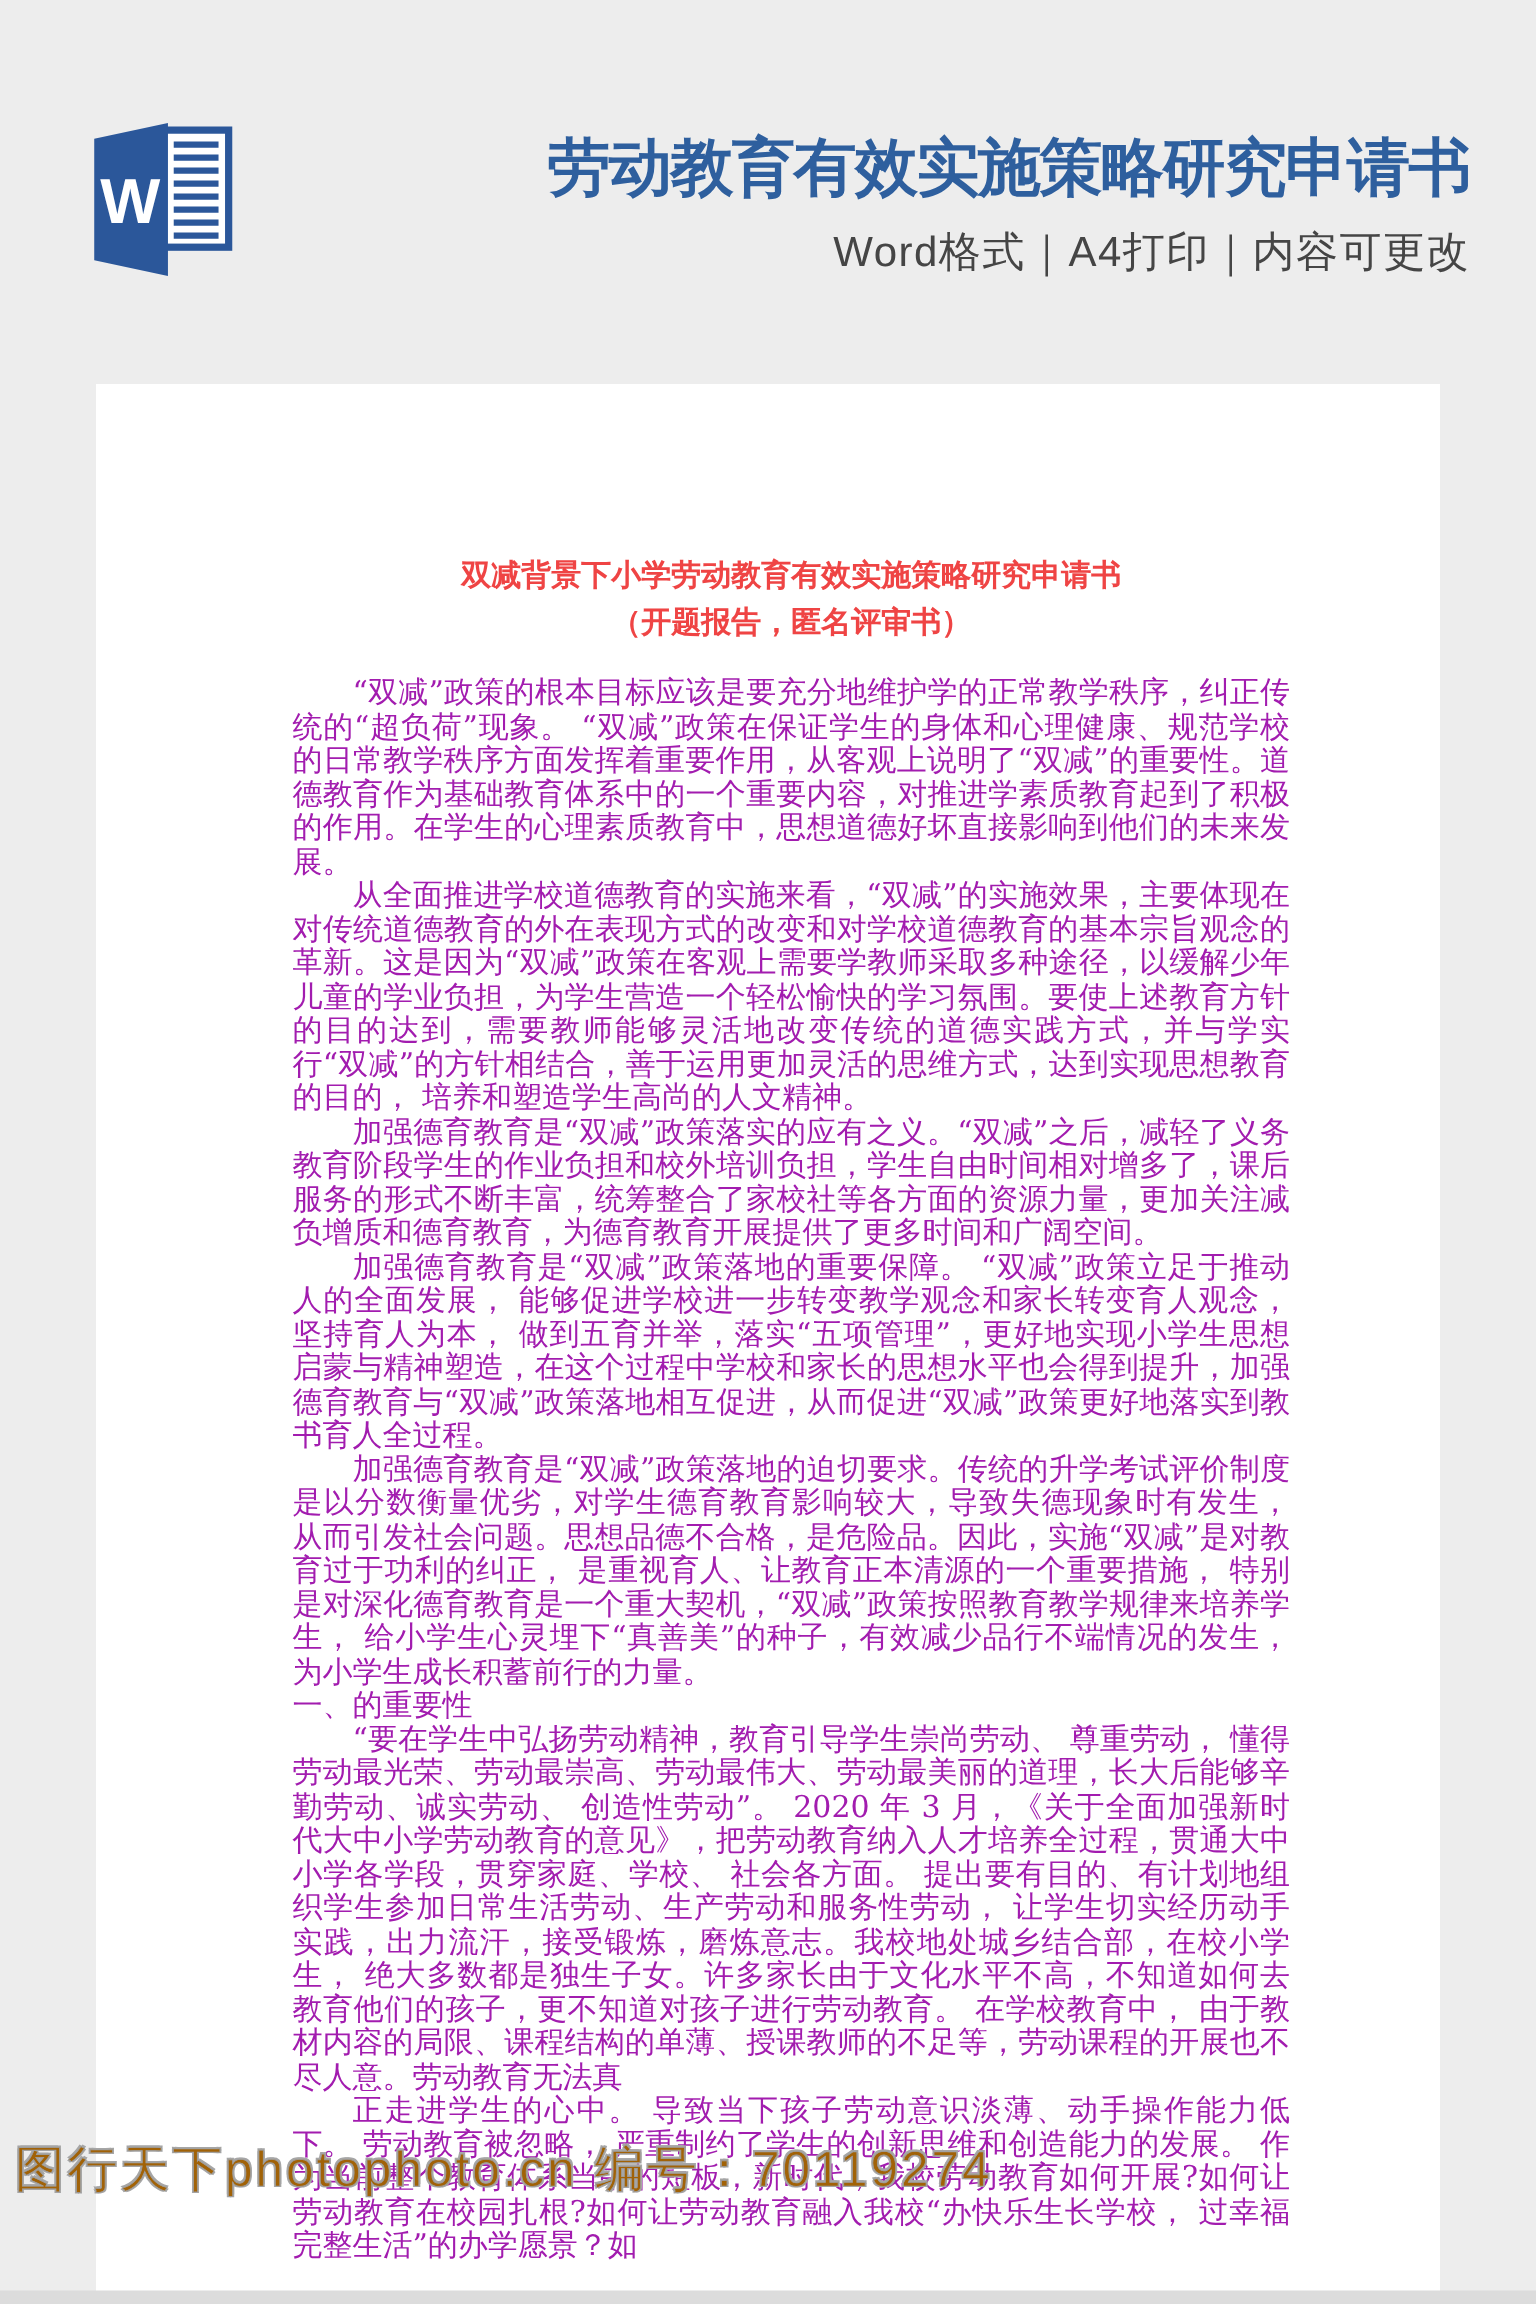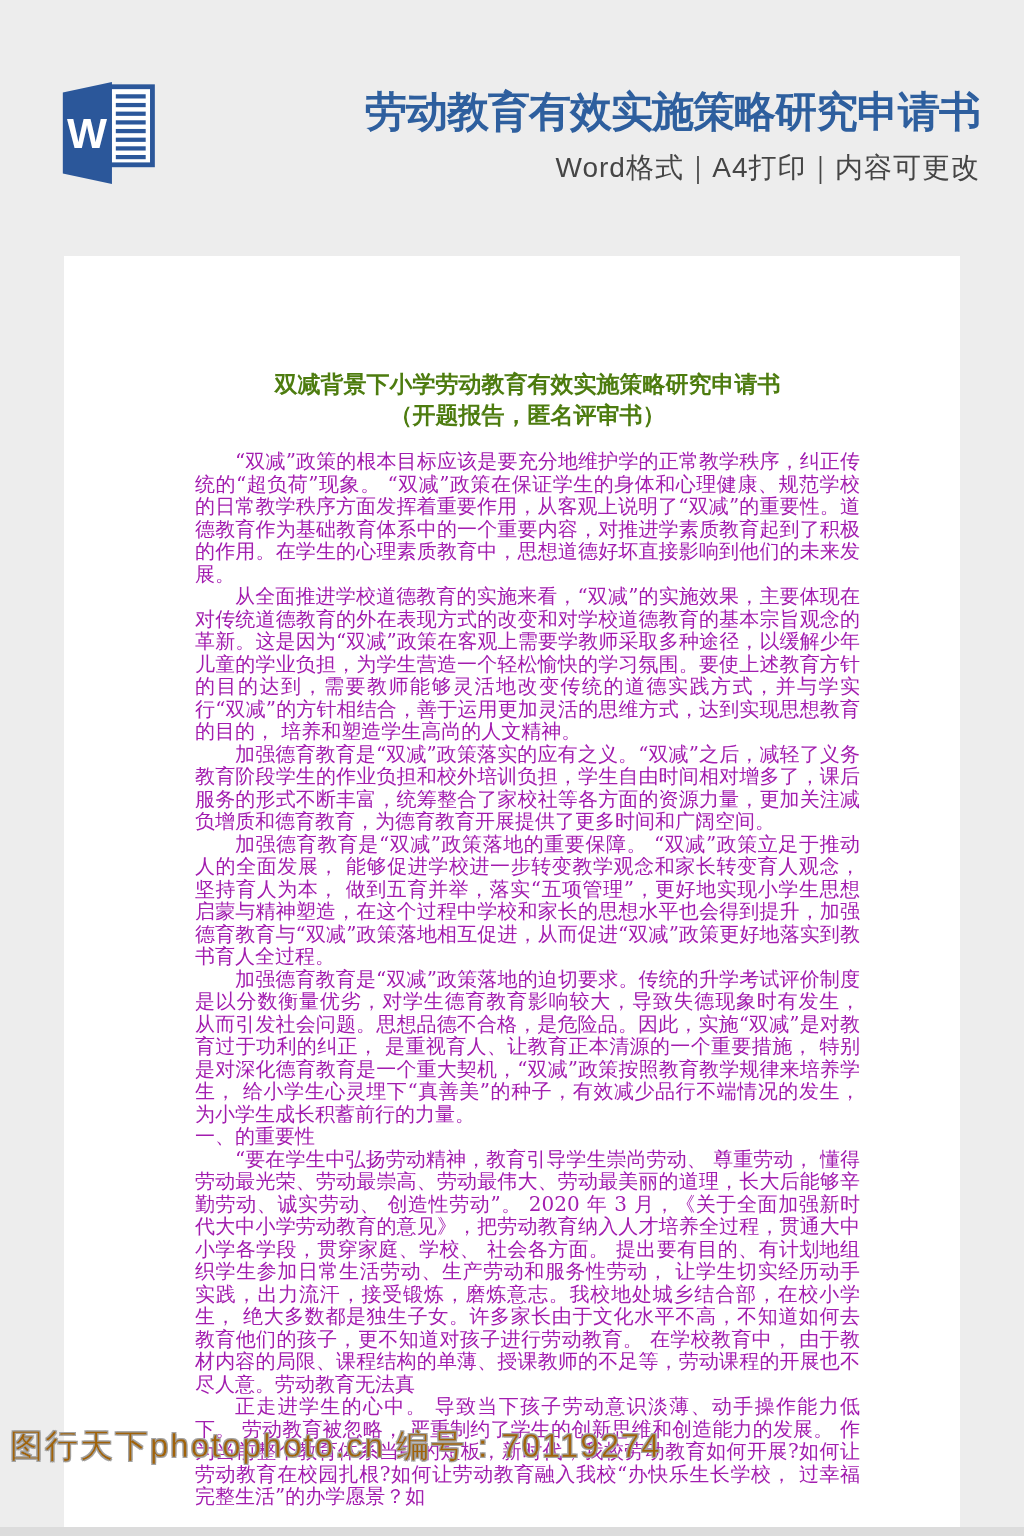--- a/index.html
+++ b/index.html
@@ -34,21 +34,21 @@
 
   
   .doc-page {
     position:absolute; left:64px; top:256px; width:896px; height:1272px;
     background:#ffffff;
     padding:112px 100px 0 131px;
   }
   .doc-title {
     text-align:center;
     font-family:"DejaVu Serif","Liberation Serif", serif;
-    font-weight:bold; font-size:23px; line-height:31px; color:#4d7c0f;
+    font-weight:bold; font-size:20px; line-height:31px; color:#ef4444;
   }
   .doc-body {
     margin-top:20px;
     font-family:"DejaVu Serif","Liberation Serif", serif;
     font-size:20px; line-height:22.5px; color:#a21caf;
     text-align:justify;
   }
   .para { text-indent:2em; }
   .section-heading { text-indent:0; }
 

